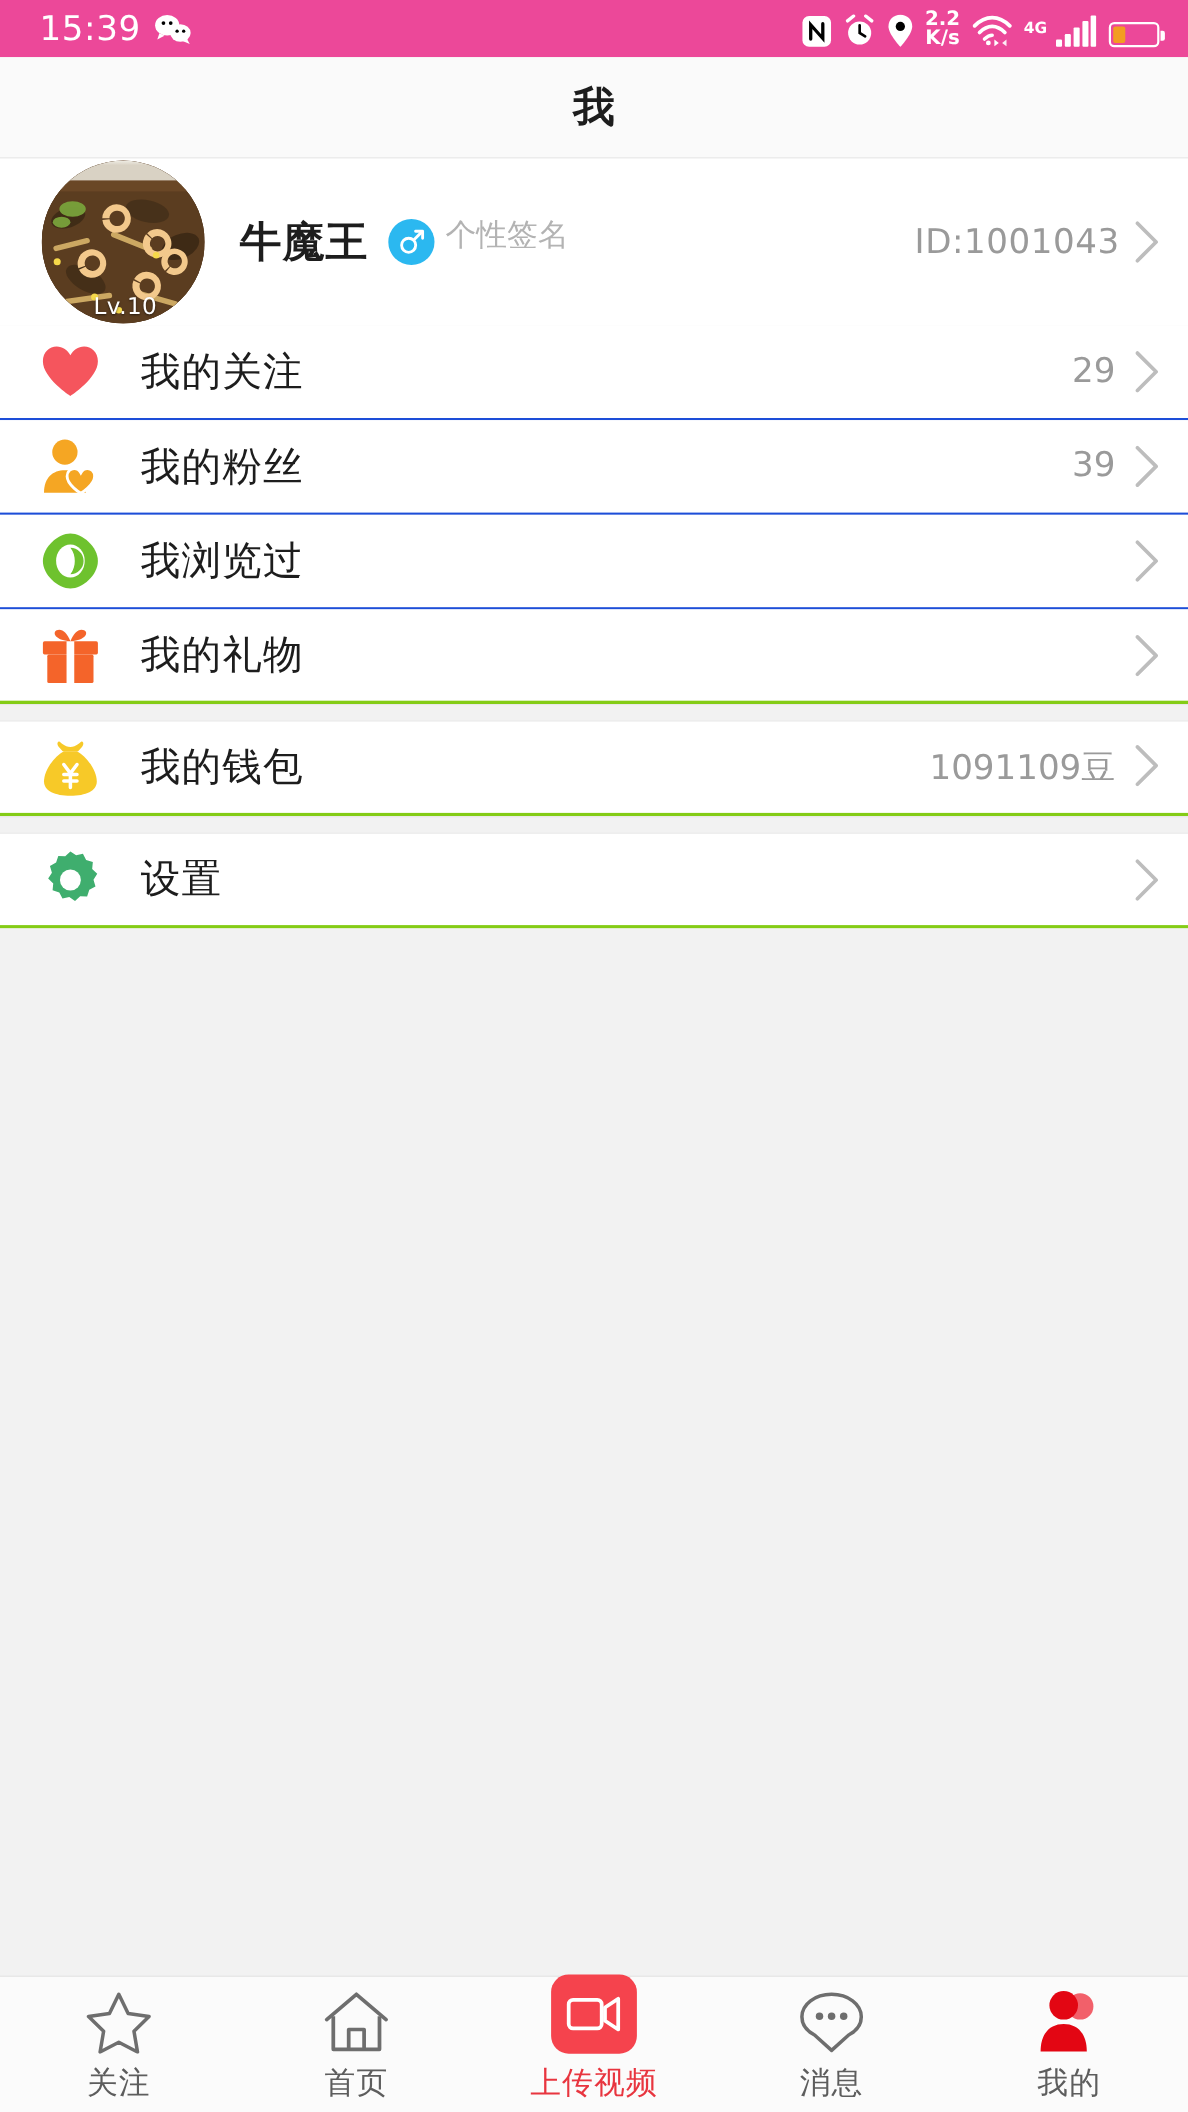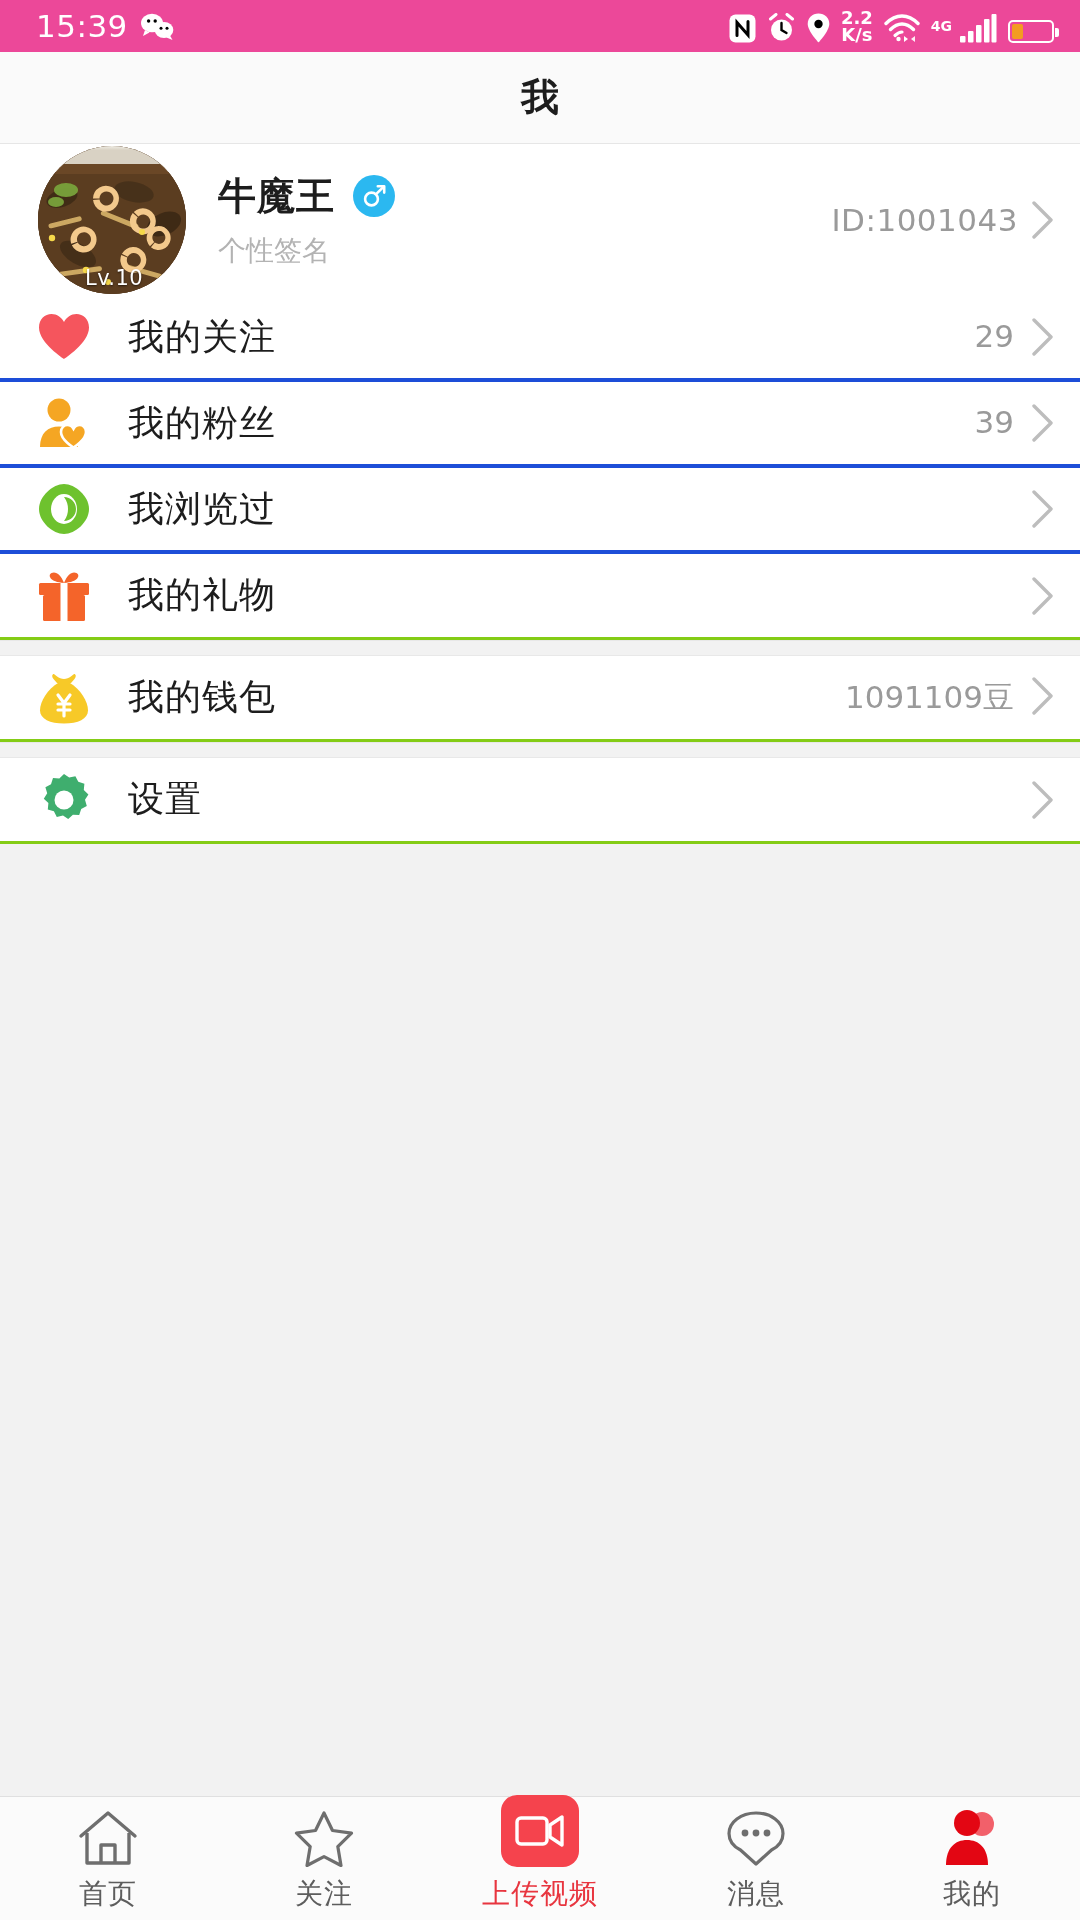--- a/index.html
+++ b/index.html
@@ -47,40 +47,40 @@
   .avatar {
     width:148px; height:148px; border-radius:50%; position:relative; overflow:hidden; flex:none;
     background:#6b4a2a;
   }
   .avatar .food { position:absolute; inset:0; }
   .avatar .lvl {
     position:absolute; left:4px; right:0; bottom:4px; text-align:center;
     color:#fff; font-size:21px; letter-spacing:0.4px;
     text-shadow:0 1px 2px rgba(0,0,0,.6);
   }
-  .pinfo { margin-left:32px; display:flex; flex-direction:column; gap:10px; }
+  .pinfo { margin-left:32px; display:flex; flex-direction:row; gap:10px; }
   .prow1 { display:flex; align-items:center; gap:18px; }
   .pname { font-size:38px; font-weight:700; color:#1d1d1d; letter-spacing:1px; }
   .gender {
     width:42px; height:42px; border-radius:50%; background:#2bb8f0;
     display:flex; align-items:center; justify-content:center; flex:none;
   }
   .psign { font-size:28px; color:#b3b3b3; }
   .pright { margin-left:auto; display:flex; align-items:center; gap:14px; }
   .pid { font-size:31px; color:#9a9a9a; letter-spacing:0.5px; }
 
   
   .chev { width:22px; height:38px; flex:none; }
 
   
   .group { background:#fff; }
   .gap { height:16px; background:#f2f2f2; border-top:1px solid #e8e8e8; border-bottom:1px solid #e8e8e8; }
   .row {
     height:86px; display:flex; align-items:center; padding:0 26px 0 36px;
-    border-bottom:4px solid #1d4ed8; background:#fff;
+    border-bottom:2px solid #1d4ed8; background:#fff;
   }
   .row:last-child { border-bottom:3px solid #84cc16; }
   .row .ri { width:56px; height:56px; flex:none; display:flex; align-items:center; justify-content:center; }
   .row .rl { margin-left:36px; font-size:36px; color:#1d1d1d; font-weight:400; letter-spacing:1px; }
   .row .rr { margin-left:auto; display:flex; align-items:flex-start; gap:18px; }
   .row .rv { font-size:31px; color:#9a9a9a; }
 
   .filler { background:#f2f2f2; height:100%; }
 
   
@@ -342,35 +342,35 @@
     </div>
 
     <div class="filler"></div>
   </div>
 
   <div class="tabbar">
 
     <div class="tab">
       <span class="tic">
         <svg width="62" height="58" viewBox="0 0 62 58">
+          <path d="M31 4 L39.5 21.5 L58.5 24.2 L44.8 37.6 L48 56.5 L31 47.6 L14 56.5 L17.2 37.6 L3.5 24.2 L22.5 21.5 Z" stroke="#6e6e6e" stroke-width="3.2" fill="none" stroke-linejoin="round"></path>
+        </svg>
+      </span>
+      <span class="tl">关注</span>
+    </div>
+
+    <div class="tab">
+      <span class="tic">
+        <svg width="62" height="58" viewBox="0 0 62 58">
           <path d="M4 27 L31 4 L58 27" stroke="#6e6e6e" stroke-width="3.4" fill="none" stroke-linecap="round" stroke-linejoin="round"></path>
           <path d="M10 24 V54 H52 V24" stroke="#6e6e6e" stroke-width="3.4" fill="none" stroke-linejoin="round"></path>
           <path d="M24 54 V36 H38 V54" stroke="#6e6e6e" stroke-width="3.4" fill="none" stroke-linejoin="round"></path>
         </svg>
       </span>
       <span class="tl">首页</span>
-    </div>
-
-    <div class="tab">
-      <span class="tic">
-        <svg width="62" height="58" viewBox="0 0 62 58">
-          <path d="M31 4 L39.5 21.5 L58.5 24.2 L44.8 37.6 L48 56.5 L31 47.6 L14 56.5 L17.2 37.6 L3.5 24.2 L22.5 21.5 Z" stroke="#6e6e6e" stroke-width="3.2" fill="none" stroke-linejoin="round"></path>
-        </svg>
-      </span>
-      <span class="tl">关注</span>
     </div>
 
     <div class="tab">
       <span class="tic">
         <span class="upbox">
           <svg width="52" height="40" viewBox="0 0 52 40">
             <rect x="3" y="7" width="30" height="26" rx="4" fill="none" stroke="#fff" stroke-width="3.4"></rect>
             <path d="M36 14 L48 6 V34 L36 26 Z" fill="none" stroke="#fff" stroke-width="3.4" stroke-linejoin="round"></path>
           </svg>
         </span>

